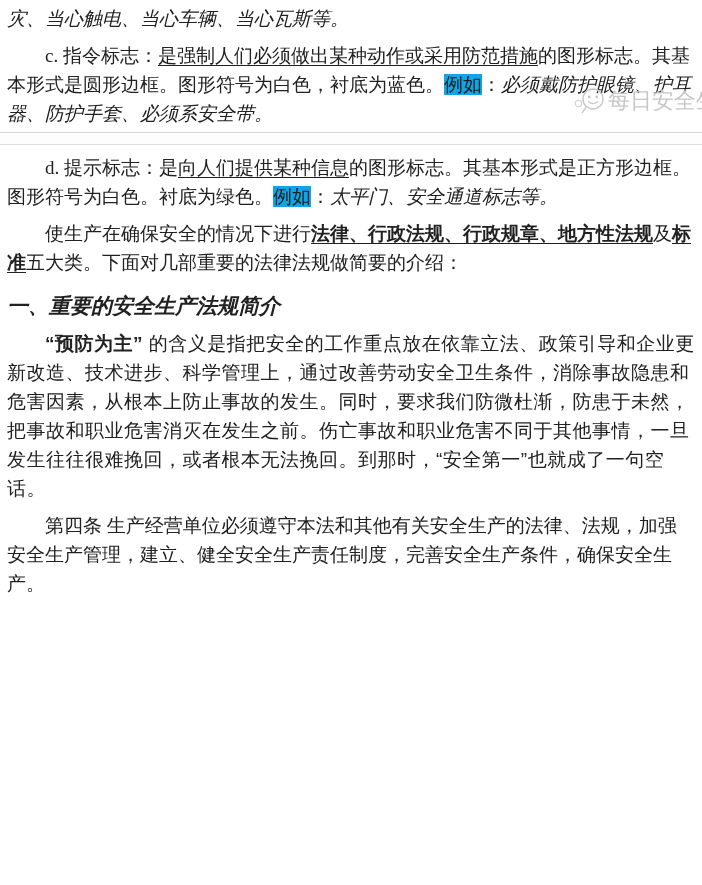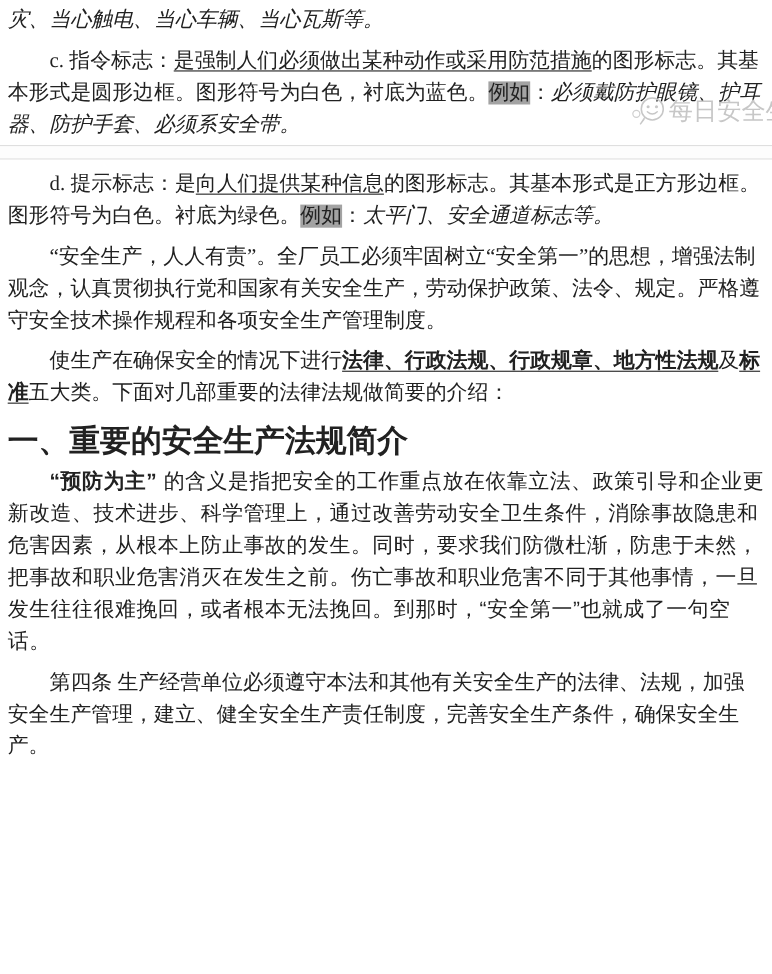--- a/index.html
+++ b/index.html
@@ -20,26 +20,26 @@
   .noindent{text-indent:0;}
   .hei{font-family:"Liberation Sans","DejaVu Sans",sans-serif;letter-spacing:0.5px;}
   .h1{
     margin:42px 0 0 0;text-indent:0;
     font-size:25px;line-height:34px;font-weight:bold;
     text-align:center;letter-spacing:1px;
   }
   .h2{
     margin:14px 0 0 0;text-indent:0;
     font-family:"Liberation Sans","DejaVu Sans",sans-serif;
-    font-size:28px;line-height:30px;font-weight:bold;
+    font-size:21px;line-height:30px;font-weight:bold;font-style:italic;
   }
   .h3{margin:8px 0 0 0;font-weight:bold;text-indent:44px;}
   .b{font-weight:bold;}
   .u{text-decoration:underline;text-underline-offset:3px;}
-  .hl{background:#a3a3a3;margin-top:28px;}
+  .hl{background:#0ea5e9;margin-top:28px;}
   .kai{font-style:italic;}
   .divider{margin:4px -7px 2px -7px;}
   .divider .dline1{height:1px;background:#d8d8d8;}
   .divider .dspace{height:11px;background:#fdfdfd;}
   .divider .dline2{height:1px;background:#e0e0e0;}
   .watermark{
     position:absolute;top:84px;right:0;
     width:128px;height:34px;
     display:flex;align-items:center;
     color:#c7c7c7;
@@ -57,21 +57,20 @@
 
   <div id="content">
       <div class="line"><span class="kai">灾、当心触电、当心车辆、当心瓦斯等。</span></div>
       <div class="para"><span>c. 指令标志：</span><span class="u">是强制人们必须做出某种动作或采用防范措施</span><span>的图形标志。其基本形式是圆形边框。图形符号为白色，衬底为蓝色。</span><span class="hl">例如</span><span>：</span><span class="kai">必须戴防护眼镜、护耳器、防护手套、必须系安全带。</span></div>
       <div class="divider">
         <div class="dline1"></div>
         <div class="dspace"></div>
         <div class="dline2"></div>
       </div>
       <div class="para"><span>d. 提示标志：是</span><span class="u">向人们提供某种信息</span><span>的图形标志。其基本形式是正方形边框。图形符号为白色。衬底为绿色。</span><span class="hl">例如</span><span>：</span><span class="kai">太平门、安全通道标志等。</span></div>
-      <div class="para"><span>“安全生产，人人有责”。全厂员工必须牢固树立“安全第一”的思想，增强法制观念，认真贯彻执行党和国家有关安全生产，劳动保护政策、法令、规定。严格遵守安全技术操作规程和各项安全生产管理制度。</span></div>
       <div class="para"><span>使生产在确保安全的情况下进行</span><span class="b u">法律、行政法规、行政规章、地方性法规</span><span>及</span><span class="b u">标准</span><span>五大类。下面对几部重要的法律法规做简要的介绍：</span></div>
       <div class="h2"><span>一、重要的安全生产法规简介</span></div>
       <div class="para hei"><span class="b">“预防为主”</span><span> 的含义是指把安全的工作重点放在依靠立法、政策引导和企业更新改造、技术进步、科学管理上，通过改善劳动安全卫生条件，消除事故隐患和危害因素，从根本上防止事故的发生。同时，要求我们防微杜渐，防患于未然，把事故和职业危害消灭在发生之前。伤亡事故和职业危害不同于其他事情，一旦发生往往很难挽回，或者根本无法挽回。到那时，“安全第一”也就成了一句空话。</span></div>
       <div class="para"><span>第四条 生产经营单位必须遵守本法和其他有关安全生产的法律、法规，加强安全生产管理，建立、健全安全生产责任制度，完善安全生产条件，确保安全生产。</span></div>
     </div>
 
   <div class="watermark">
     <svg width="32" height="30" viewBox="0 0 32 30" aria-hidden="true">
       <circle cx="19" cy="13" r="10" fill="none" stroke="#c7c7c7" stroke-width="1.4"></circle>
       <path d="M12 21 L8 27 L11.5 22.5" fill="none" stroke="#c7c7c7" stroke-width="1.2" stroke-linecap="round"></path>

